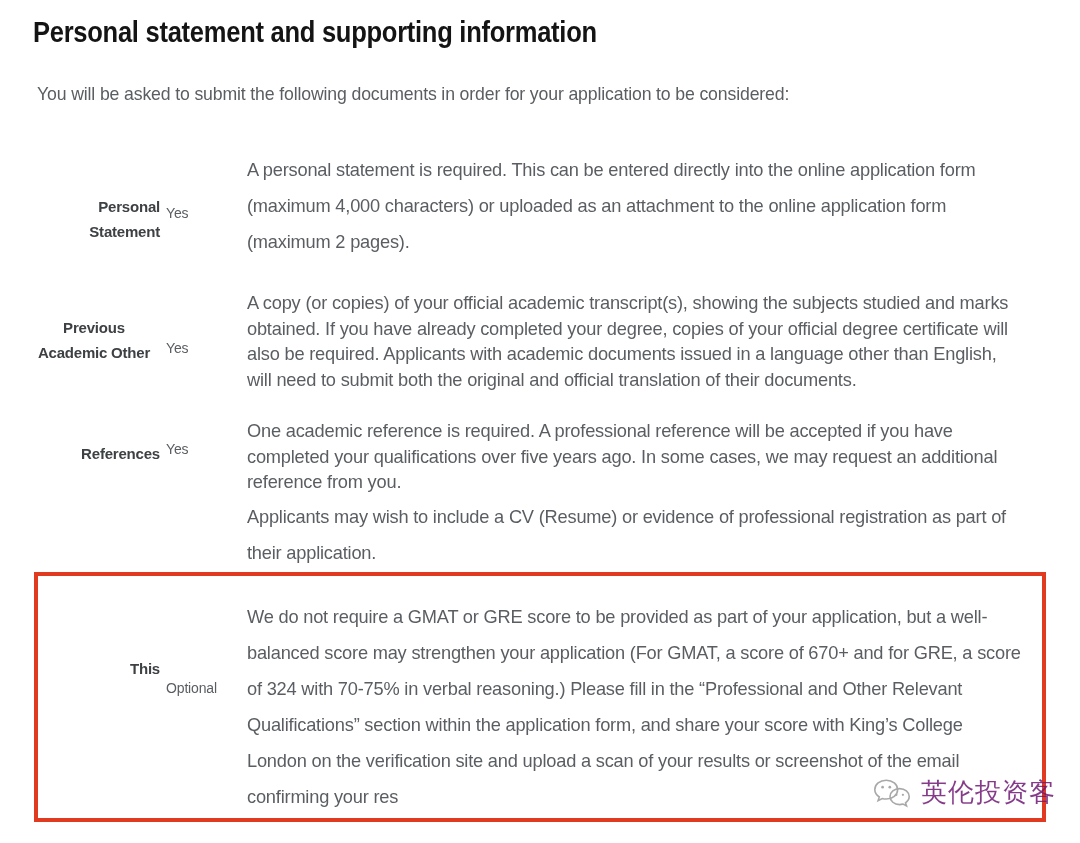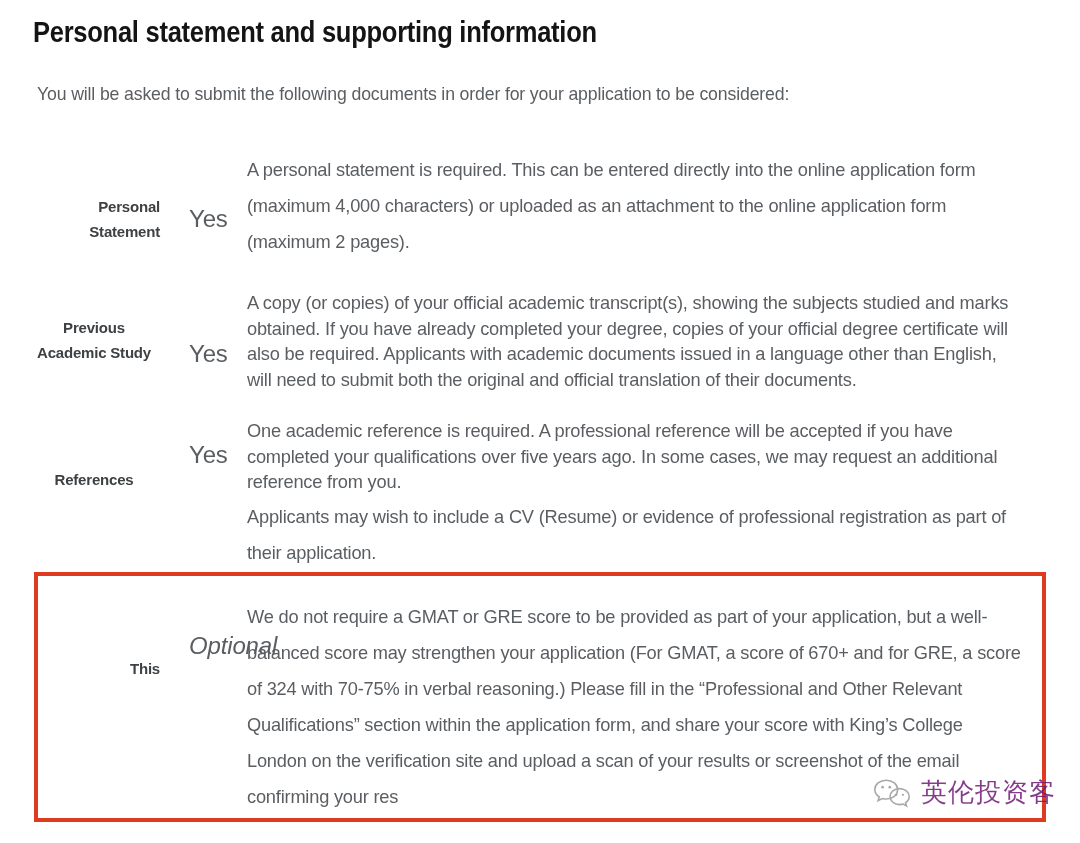--- a/index.html
+++ b/index.html
@@ -67,25 +67,24 @@
     color: #3d4144;
     line-height: 25px;
     text-align: right;
     letter-spacing: -0.2px;
   }
   .label-cell.centered { text-align: center; }
 
   .status-cell {
     position: absolute;
     left: 166px;
-    font-size: 24px;
+    font-size: 14px;
     color: #5a5e62;
     letter-spacing: -0.15px;
     white-space: nowrap;
-    margin-left: 23px;
   }
 
   .body-cell {
     position: absolute;
     left: 247px;
     width: 790px;
     font-size: 18.5px;
     color: #5a5e62;
     letter-spacing: -0.2px;
     transform: scaleX(0.985);
@@ -142,38 +141,38 @@
 
   <div class="doc-table">
 
     <div>
       <div class="label-cell" style="top:194px;">Personal Statement</div>
       <div class="status-cell" style="top:205px;">Yes</div>
       <div class="body-cell loose" style="top:152px;">A personal statement is required. This can be entered directly into the online application form (maximum 4,000 characters) or uploaded as an attachment to the online application form (maximum 2 pages).</div>
     </div>
 
     <div>
-      <div class="label-cell centered" style="top:315px;">Previous Academic Study</div>
+      <div class="label-cell centered" style="top:315px;">Previous Academic Other</div>
       <div class="status-cell" style="top:340px;">Yes</div>
       <div class="body-cell tight" style="top:290px;">A copy (or copies) of your official academic transcript(s), showing the subjects studied and marks obtained. If you have already completed your degree, copies of your official degree certificate will also be required. Applicants with academic documents issued in a language other than English, will need to submit both the original and official translation of their documents.</div>
     </div>
 
     <div>
-      <div class="label-cell" style="top:467px;text-align:center;">References</div>
+      <div class="label-cell" style="top:441px;">References</div>
       <div class="status-cell" style="top:441px;">Yes</div>
       <div class="body-cell tight" style="top:418px;">One academic reference is required. A professional reference will be accepted if you have completed your qualifications over five years ago. In some cases, we may request an additional reference from you.</div>
     </div>
 
     <div>
       <div class="body-cell loose" style="top:499px;">Applicants may wish to include a CV (Resume) or evidence of professional registration as part of their application.</div>
     </div>
 
     <div>
       <div class="label-cell" style="top:656px;">This</div>
-      <div class="status-cell" style="top:632px;font-style:italic;">Optional</div>
+      <div class="status-cell" style="top:680px;">Optional</div>
       <div class="body-cell loose" style="top:599px;">We do not require a GMAT or GRE score to be provided as part of your application, but a well-balanced score may strengthen your application (For GMAT, a score of 670+ and for GRE, a score of 324 with 70-75% in verbal reasoning.) Please fill in the “Professional and Other Relevant Qualifications” section within the application form, and share your score with King’s College London on the verification site and upload a scan of your results or screenshot of the email confirming your res</div>
     </div>
 
   </div>
 
   <div class="highlight-box"></div>
 
   <div class="watermark">
     <span class="wm-logo">
       <svg viewBox="0 0 40 34" width="40" height="34" aria-hidden="true">

